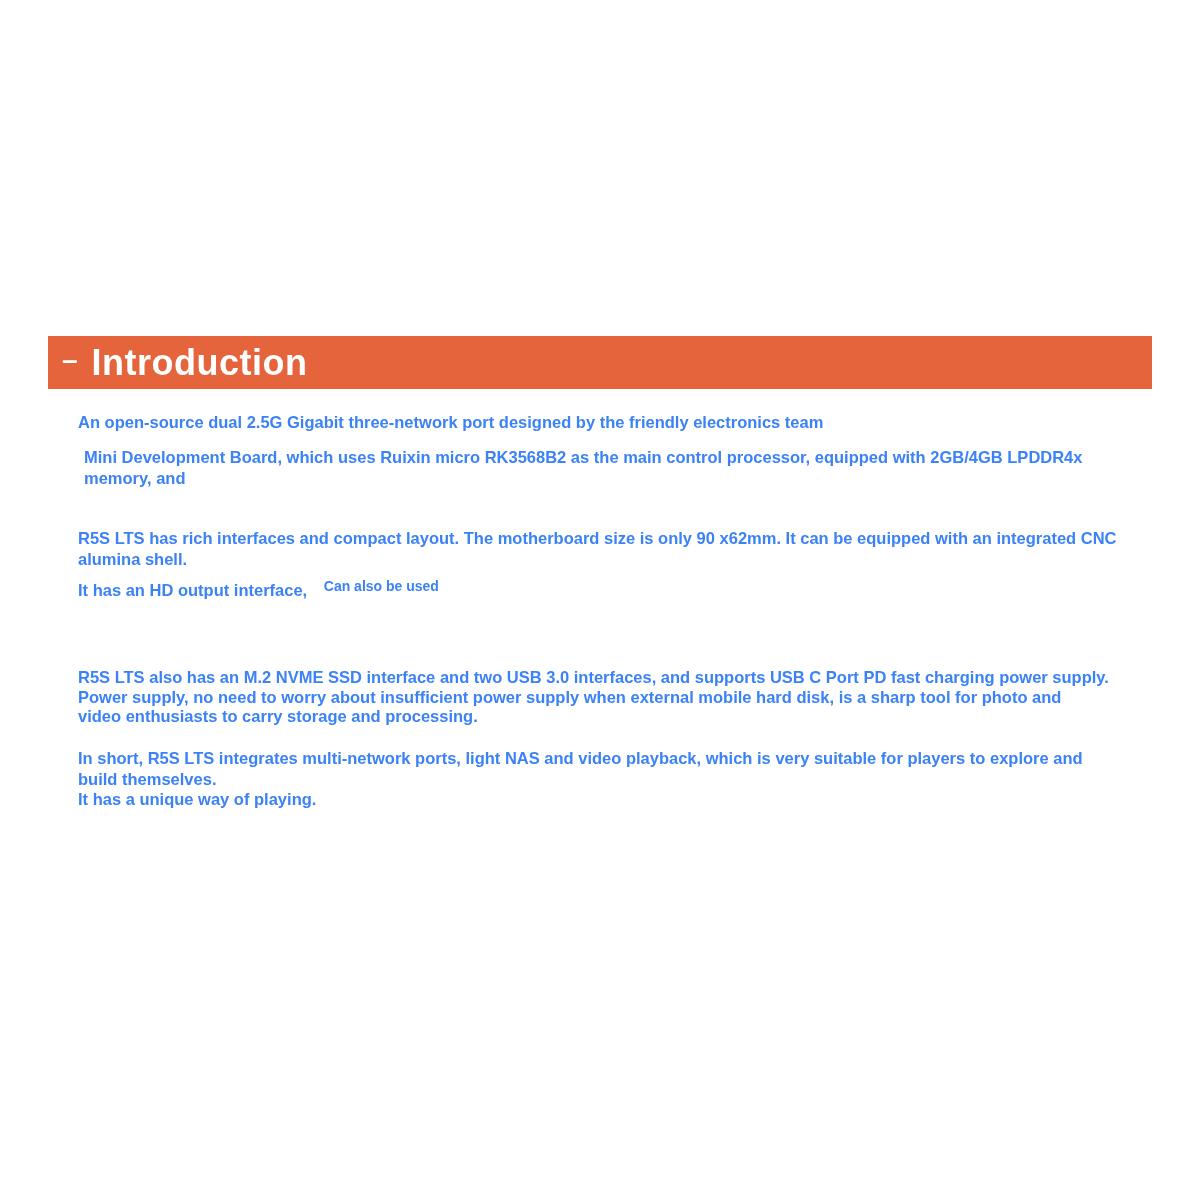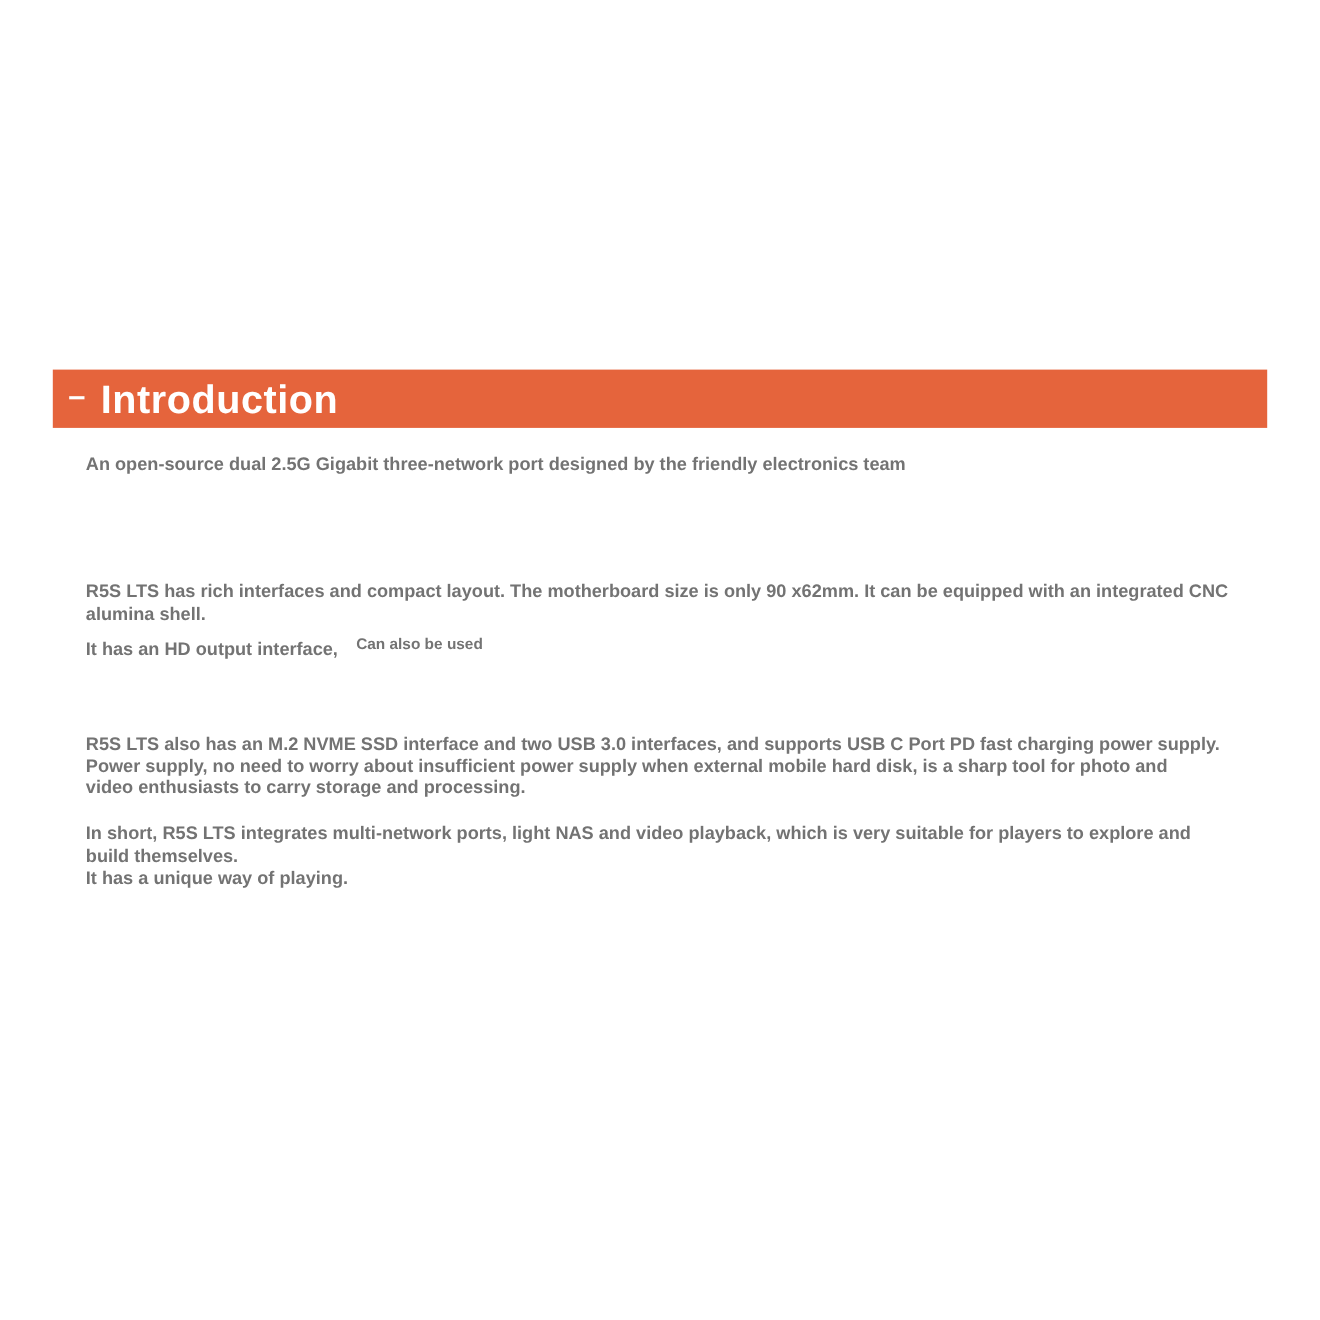--- a/index.html
+++ b/index.html
@@ -38,21 +38,21 @@
     transform: translateY(-3px);
   }
   .banner .title {
     color: #ffffff;
     font-size: 36px;
     font-weight: 700;
     letter-spacing: 0.5px;
   }
   .para {
     position: absolute;
-    color: #737373;
+    color: #3b82f6;
     font-weight: 700;
     font-size: 16.5px;
     line-height: 20.5px;
     white-space: pre-line;
   }
   .p1 { left: 78px; top: 412px; width: 1040px; }
   .p2a { left: 84px; top: 447px; width: 1020px; }
   .p2b { left: 78px; top: 489px; width: 1040px; }
   .p3 { left: 78px; top: 528px; width: 1050px; }
   .p4 { left: 78px; top: 580px; width: 1040px; white-space: nowrap; }
@@ -76,20 +76,22 @@
 
 <div class="page">
 
   <div class="banner">
     <span class="dash">–</span>
     <span class="title">Introduction</span>
   </div>
 
   <div class="para p1">An open-source dual 2.5G Gigabit three-network port designed by the friendly electronics team</div>
 
+  <div class="para p2a">Mini Development Board, which uses Ruixin micro RK3568B2 as the main control processor, equipped with 2GB/4GB LPDDR4x
+memory, and</div>
 
 
   <div class="para p3">R5S LTS has rich interfaces and compact layout. The motherboard size is only 90 x62mm. It can be equipped with an integrated CNC
 alumina shell.</div>
 
   <div class="para p4">
     <span>It has an HD output interface,</span>
     <span class="small-note">Can also be used</span>
   </div>
 

